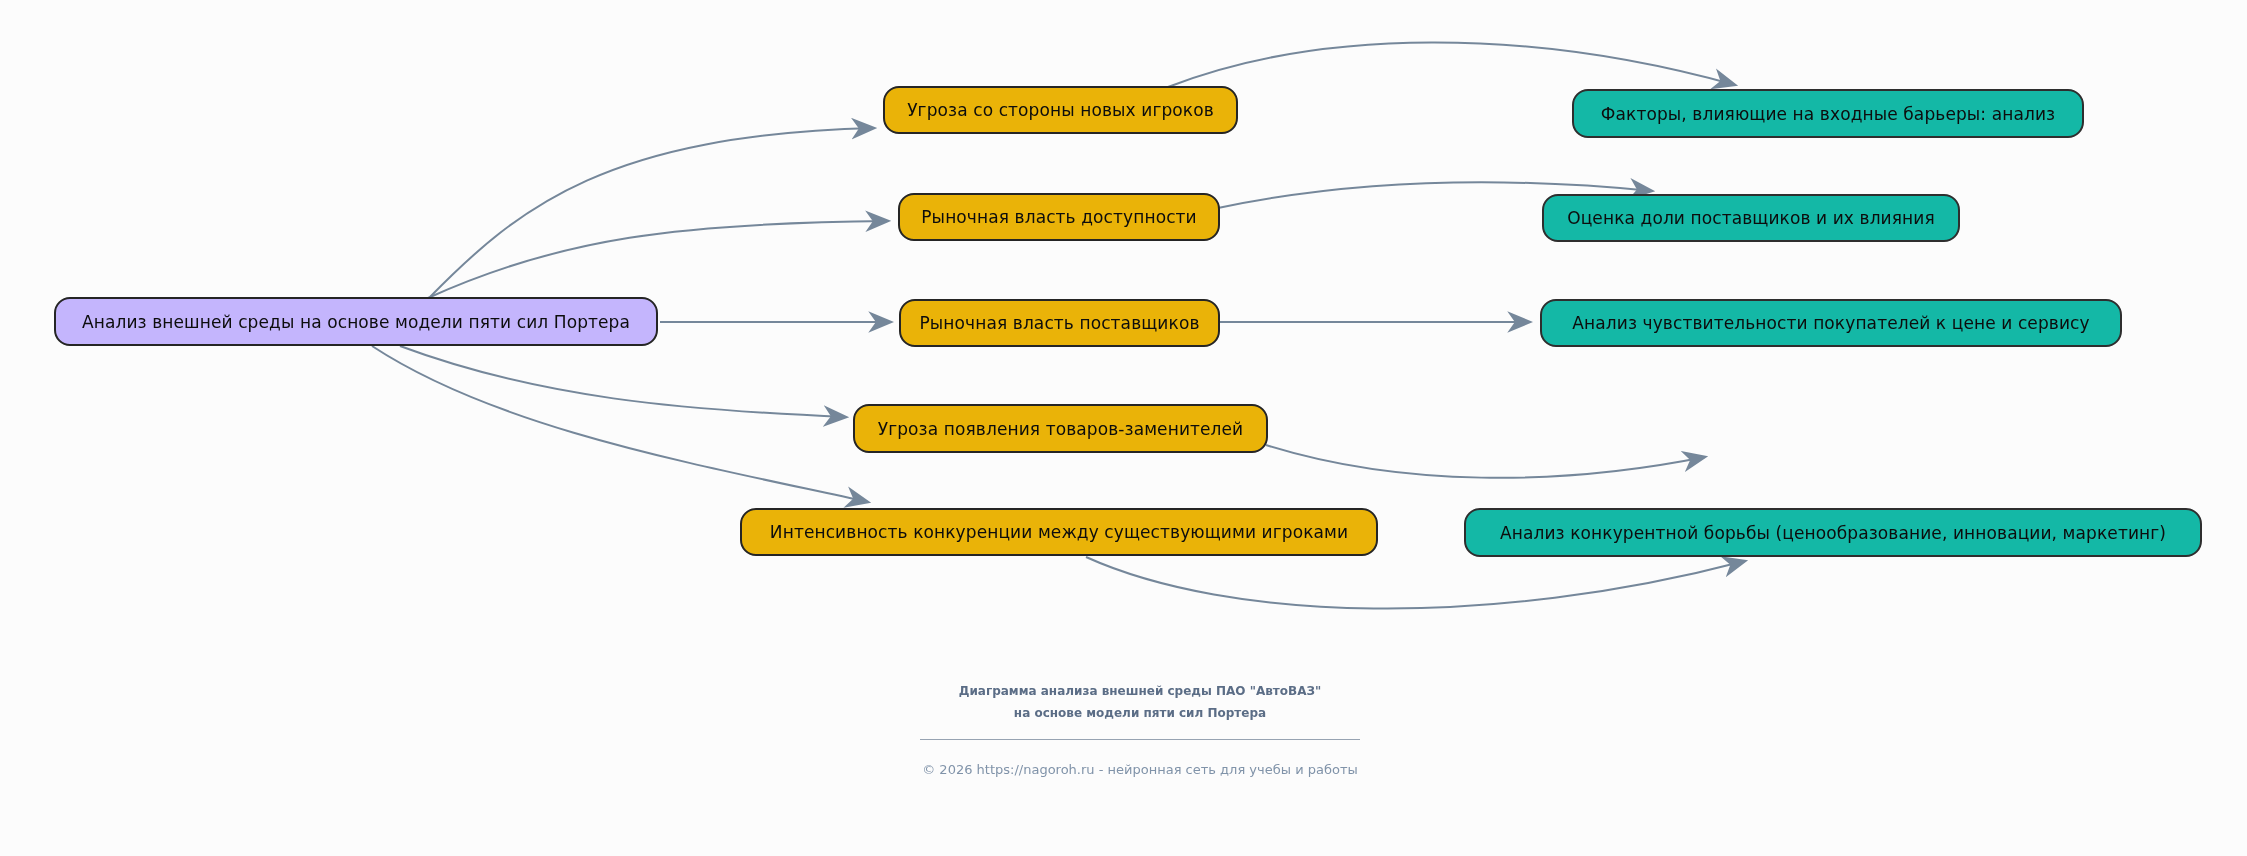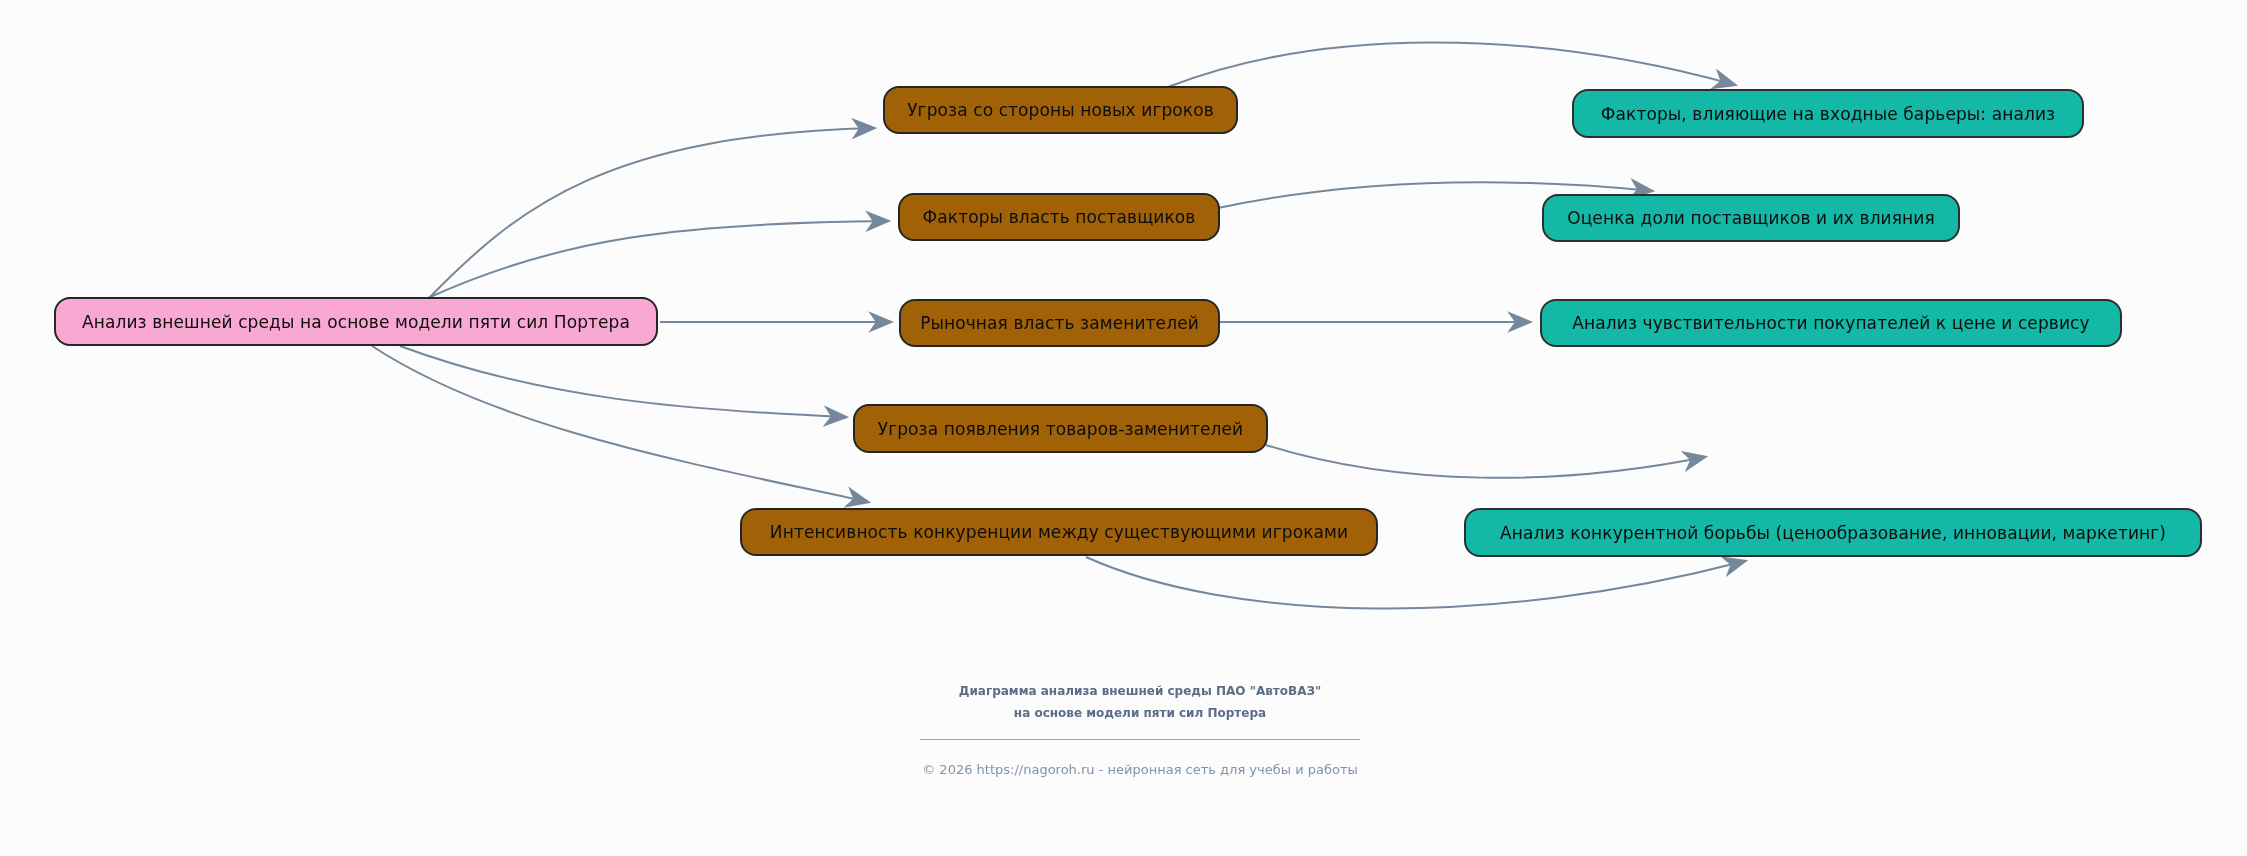--- a/index.html
+++ b/index.html
@@ -29,22 +29,22 @@
     display: flex;
     align-items: center;
     justify-content: center;
     white-space: nowrap;
     border-radius: 16px;
     border: 2px solid #252525;
     font-size: 17px;
     color: #0d0d0d;
     letter-spacing: 0.1px;
   }
-  .node.root   { background: #f9a8d4; }
-  .node.force  { background: #a16207; }
+  .node.root   { background: #c4b5fd; }
+  .node.force  { background: #eab308; }
   .node.detail { background: #14b8a6; border-color: #2e2e2e; }
 
   .caption-block {
     position: absolute;
     left: 790px;
     top: 680px;
     width: 700px;
     text-align: center;
   }
   .caption-line {
@@ -88,23 +88,23 @@
       <path d="M1218,322 L1530,322" marker-end="url(#arrow)"></path>
       <path d="M1266,445 C1400,487 1560,486 1705,457" marker-end="url(#arrow)"></path>
       <path d="M1086,557 C1230,622 1490,628 1745,561" marker-end="url(#arrow)"></path>
     </g>
   </svg>
 
   <div class="node root" style="left:54px; top:297px; width:604px; height:49px;">Анализ внешней среды на основе модели пяти сил Портера</div>
 
   <div class="node force" style="left:883px; top:86px; width:355px; height:48px;">Угроза со стороны новых игроков</div>
 
-  <div class="node force" style="left:898px; top:193px; width:322px; height:48px;">Факторы власть поставщиков</div>
+  <div class="node force" style="left:898px; top:193px; width:322px; height:48px;">Рыночная власть доступности</div>
 
-  <div class="node force" style="left:899px; top:299px; width:321px; height:48px;">Рыночная власть заменителей</div>
+  <div class="node force" style="left:899px; top:299px; width:321px; height:48px;">Рыночная власть поставщиков</div>
 
   <div class="node force" style="left:853px; top:404px; width:415px; height:49px;">Угроза появления товаров-заменителей</div>
 
   <div class="node force" style="left:740px; top:508px; width:638px; height:48px;">Интенсивность конкуренции между существующими игроками</div>
 
   <div class="node detail" style="left:1572px; top:89px; width:512px; height:49px;">Факторы, влияющие на входные барьеры: анализ</div>
 
   <div class="node detail" style="left:1542px; top:194px; width:418px; height:48px;">Оценка доли поставщиков и их влияния</div>
 
   <div class="node detail" style="left:1540px; top:299px; width:582px; height:48px;">Анализ чувствительности покупателей к цене и сервису</div>

